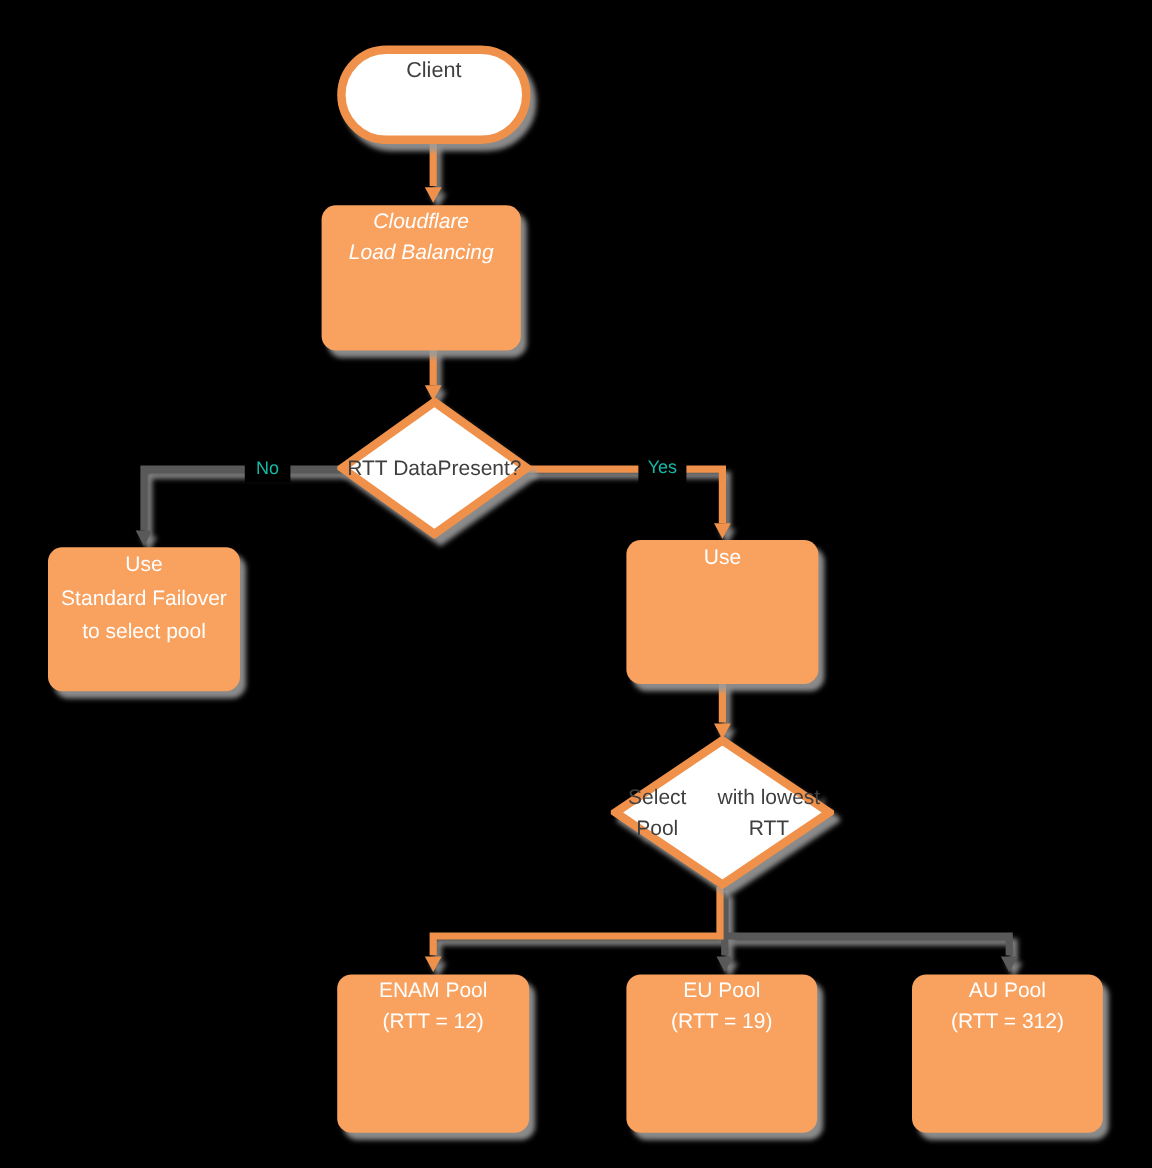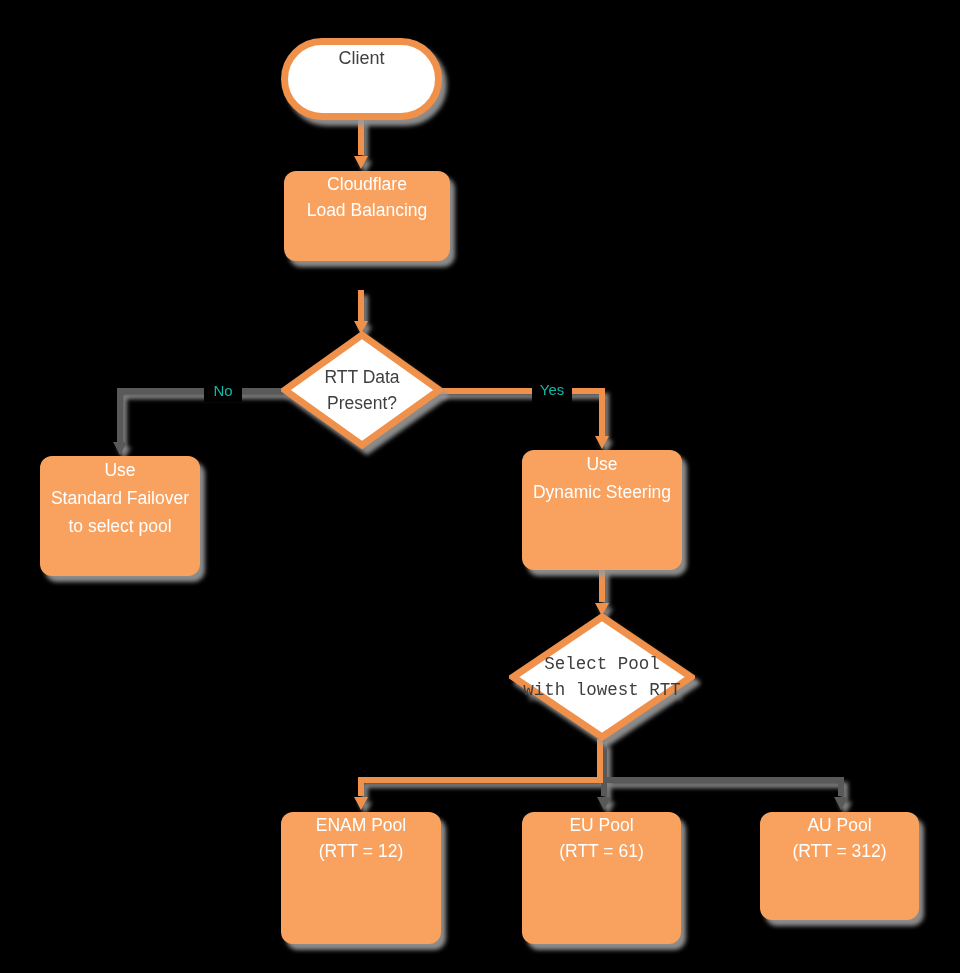--- a/index.html
+++ b/index.html
@@ -56,21 +56,21 @@
   .diamond-wrap svg { position: absolute; left: 0; top: 0; }
   .diamond-shape {
     fill: var(--node-fill-white, #fff);
     stroke: var(--node-border-orange, #F0914B);
     stroke-width: 7;
   }
   .diamond-label {
     position: absolute;
     left: 0; top: 0; right: 0; bottom: 0;
     display: flex;
-    flex-direction: column;
+    flex-direction: row;
     align-items: center;
     justify-content: center;
     text-align: center;
     color: var(--text-on-white, #3F3F3F);
     font-size: 17.5px;
     line-height: 26px;
   }
   .edge-label {
     position: absolute;
     background: var(--background, #000);
@@ -112,21 +112,21 @@
     <polygon class="head-orange" points="595,603 609,603 602,616"></polygon>
 
     <path class="edge-orange" d="M600 739 V780 H361 V796"></path>
     <polygon class="head-orange" points="354,797 368,797 361,810"></polygon>
   </svg>
 
   <div class="node terminator" style="left:281px; top:38px; width:161px; height:82px;">
     <div class="line">Client</div>
   </div>
 
-  <div class="node process" style="left:284px; top:171px; width:166px; height:90px;">
+  <div class="node process" style="left:268px; top:171px; width:166px; height:121px;font-style:italic;">
     <div class="line">Cloudflare</div>
     <div class="line">Load Balancing</div>
   </div>
 
   <div class="diamond-wrap" style="left:281px; top:331px; width:162px; height:118px;">
     <svg width="162" height="118" viewBox="0 0 162 118">
       <polygon class="diamond-shape" points="81,4 158,59 81,114 4,59"></polygon>
     </svg>
     <div class="diamond-label">
       <div class="line">RTT Data</div>
@@ -135,44 +135,43 @@
   </div>
 
   <div class="node process tall" style="left:40px; top:456px; width:160px; height:120px;">
     <div class="line">Use</div>
     <div class="line">Standard Failover</div>
     <div class="line">to select pool</div>
   </div>
 
   <div class="node process tall" style="left:522px; top:450px; width:160px; height:120px;">
     <div class="line">Use</div>
-    <div class="line">Dynamic Steering</div>
   </div>
 
-  <div class="diamond-wrap" style="left:509px; top:613px; width:186px; height:128px;font-family:Liberation Mono, monospace;">
+  <div class="diamond-wrap" style="left:509px; top:613px; width:186px; height:128px;">
     <svg width="186" height="128" viewBox="0 0 186 128">
       <polygon class="diamond-shape" points="93,4 182,64 93,124 4,64"></polygon>
     </svg>
     <div class="diamond-label">
       <div class="line">Select Pool</div>
       <div class="line">with lowest RTT</div>
     </div>
   </div>
 
   <div class="node process" style="left:281px; top:812px; width:160px; height:132px;">
     <div class="line">ENAM Pool</div>
     <div class="line"><span>(</span><b>RTT = 12</b><span>)</span></div>
   </div>
 
   <div class="node process" style="left:522px; top:812px; width:159px; height:132px;">
     <div class="line">EU Pool</div>
-    <div class="line">(RTT = 61)</div>
+    <div class="line">(RTT = 19)</div>
   </div>
 
-  <div class="node process" style="left:760px; top:812px; width:159px; height:108px;">
+  <div class="node process" style="left:760px; top:812px; width:159px; height:132px;">
     <div class="line">AU Pool</div>
     <div class="line">(RTT = 312)</div>
   </div>
 
   <div class="edge-label" style="left:204px; top:378px; width:38px; height:24px;">No</div>
   <div class="edge-label" style="left:492px; top:376px; width:40px; height:27px;margin-left:40px;">Yes</div>
 
 </div>
 
 </body></html>

